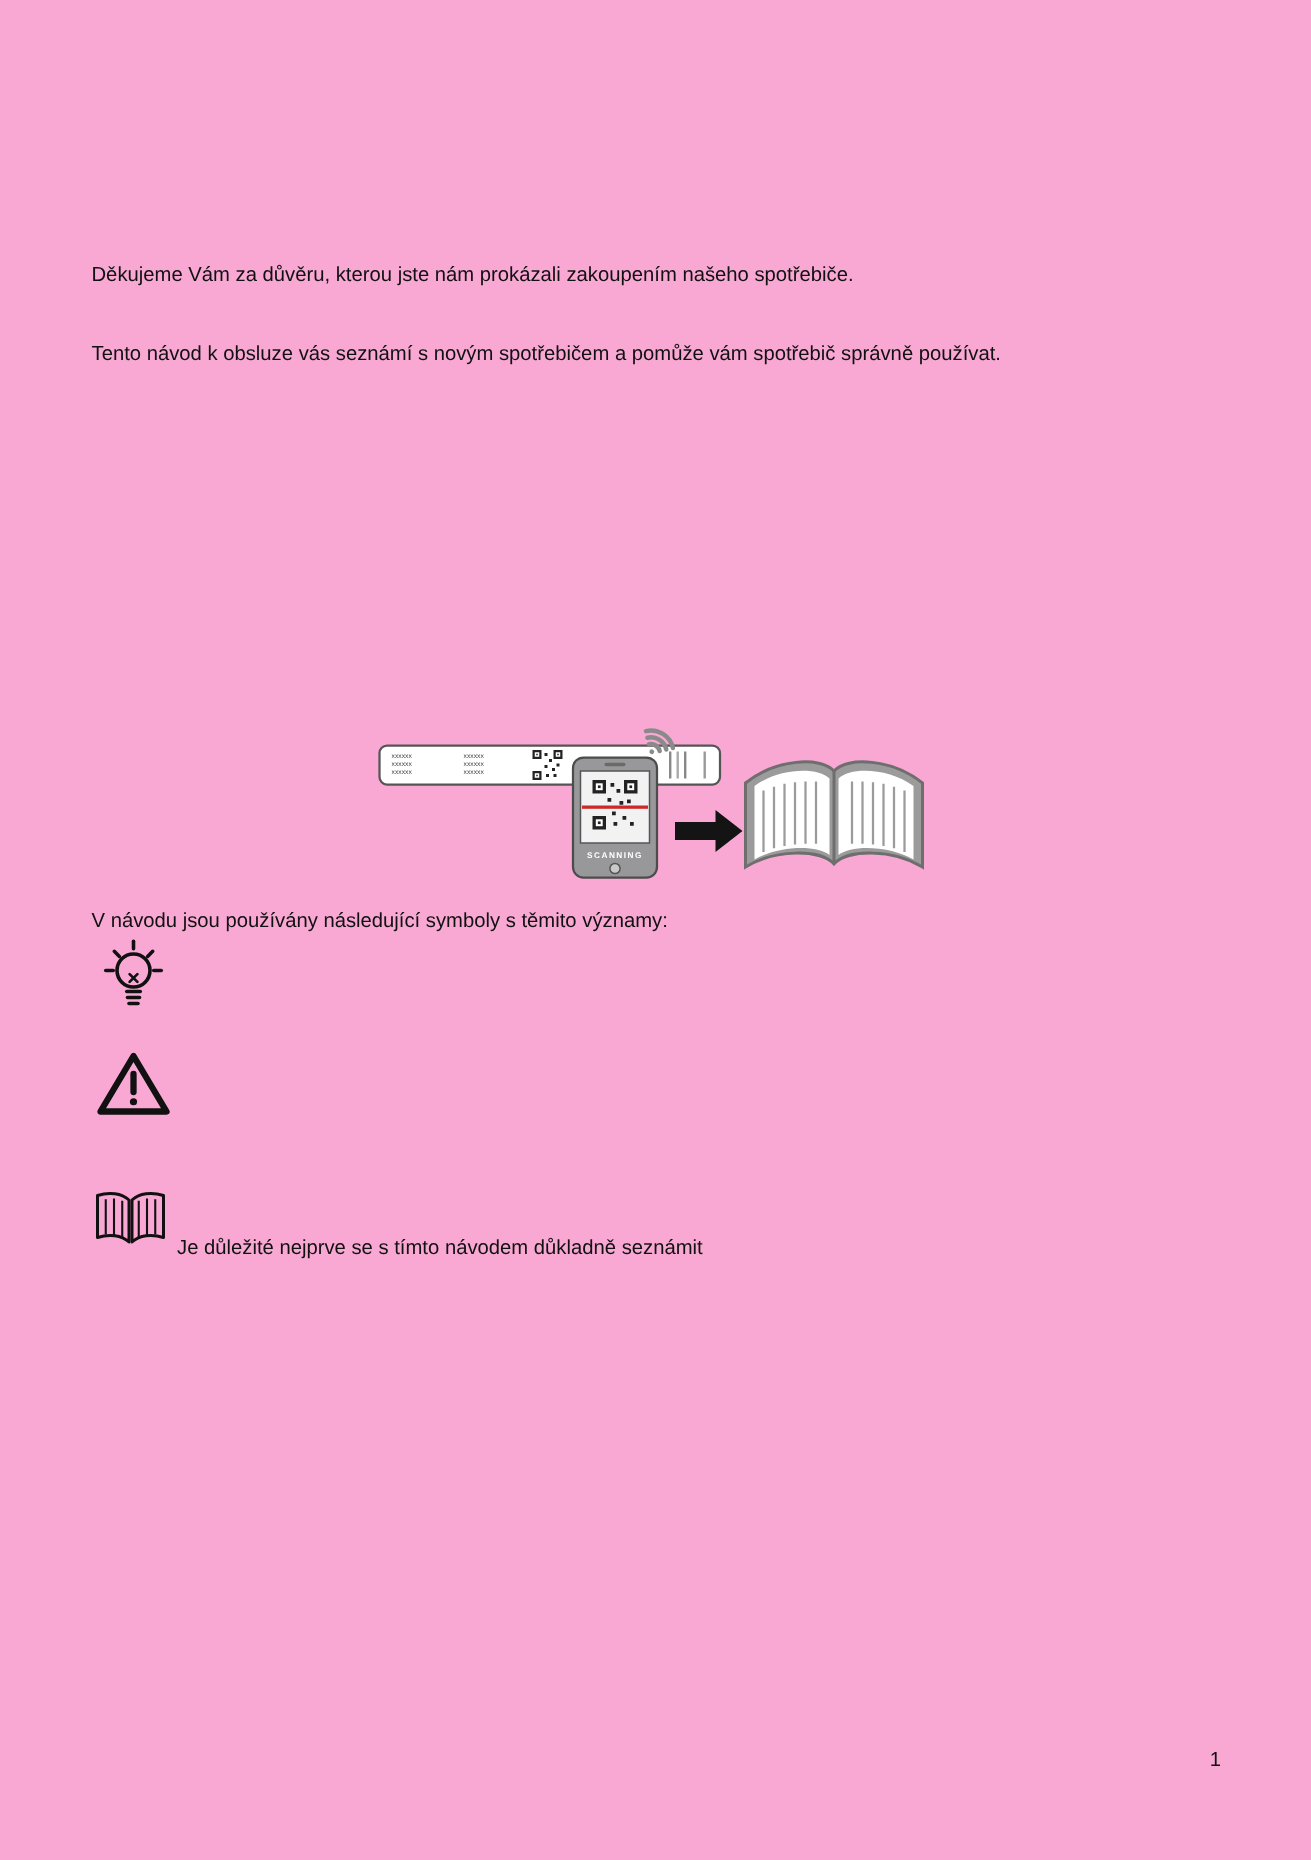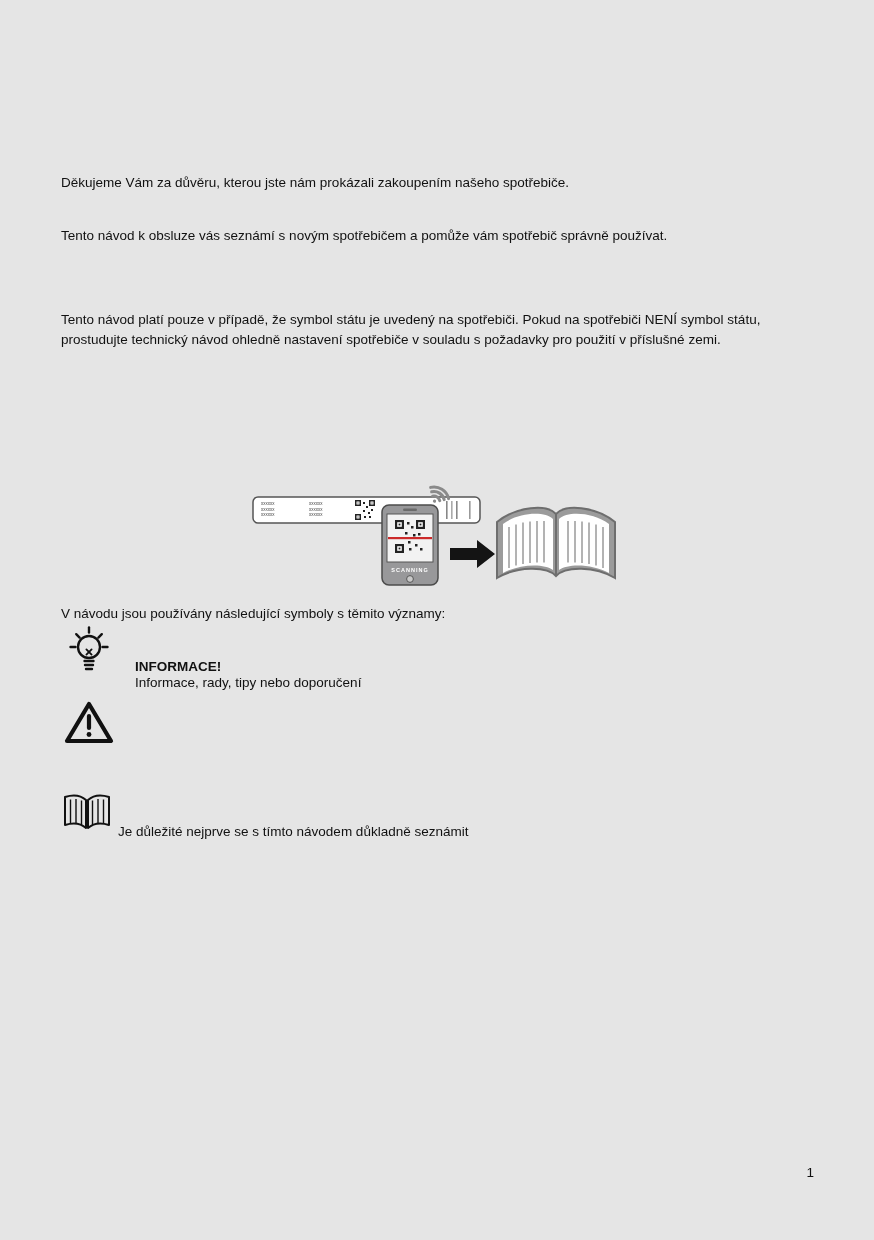--- a/index.html
+++ b/index.html
@@ -5,21 +5,21 @@
   * { margin:0; padding:0; box-sizing:border-box; }
   html,body { background:#ffffff; }
   body {
     width:874px; height:1240px;
     font-family:"Liberation Sans", sans-serif;
     color:#111;
   }
   .page {
     position:relative;
     width:874px; height:1240px;
-    background:#e5e5e5;
+    background:#f9a8d4;
     overflow:hidden;
   }
   .para {
     position:absolute;
     left:61px; width:754px;
     font-size:13.5px; line-height:20px;
     color:#111;
   }
   .para.bold { font-weight:bold; text-align:justify; }
   #p1 { top:173px; }
@@ -52,21 +52,20 @@
   }
   svg text { font-family:"Liberation Sans", sans-serif; }
 </style>
 </head>
 <body>
 
 <div class="page">
 
   <p class="para" id="p1">Děkujeme Vám za důvěru, kterou jste nám prokázali zakoupením našeho spotřebiče.</p>
   <p class="para" id="p2">Tento návod k obsluze vás seznámí s novým spotřebičem a pomůže vám spotřebič správně používat.</p>
-  <p class="para" id="p4">Tento návod platí pouze v případě, že symbol státu je uvedený na spotřebiči. Pokud na spotřebiči NENÍ symbol státu, prostudujte technický návod ohledně nastavení spotřebiče v souladu s požadavky pro použití v příslušné zemi.</p>
 
 
   <div class="illustration">
     <svg width="380" height="115" viewBox="0 0 380 115">
 
       <g>
         <rect x="6" y="19" width="227" height="26" rx="5" fill="#ffffff" stroke="#555" stroke-width="1.5"></rect>
         <text x="14" y="27" font-size="4.5" fill="#444">xxxxxx</text>
         <text x="14" y="32.5" font-size="4.5" fill="#444">xxxxxx</text>
         <text x="14" y="38" font-size="4.5" fill="#444">xxxxxx</text>
@@ -164,24 +163,20 @@
 
         <line x1="20.4" y1="23.4" x2="25.6" y2="28.6" stroke-width="1.8"></line>
         <line x1="25.6" y1="23.4" x2="20.4" y2="28.6" stroke-width="1.8"></line>
 
         <line x1="18.5" y1="35" x2="27.5" y2="35"></line>
         <line x1="19" y1="39" x2="27" y2="39"></line>
         <line x1="20" y1="43" x2="26" y2="43"></line>
       </g>
     </svg>
   </span>
-  <div class="sym-text" id="info-text">
-    <div class="sym-title">INFORMACE!</div>
-    <div class="sym-desc">Informace, rady, tipy nebo doporučení</div>
-  </div>
 
   <span class="sym-icon" id="icon-warn">
     <svg width="52" height="47" viewBox="0 0 52 47">
       <path d="M26 5 L48 42 L4 42 Z" fill="none" stroke="#111" stroke-width="4.2" stroke-linejoin="round"></path>
       <line x1="26" y1="17" x2="26" y2="29" stroke="#111" stroke-width="4.2" stroke-linecap="round"></line>
       <circle cx="26" cy="35.5" r="2.4" fill="#111"></circle>
     </svg>
   </span>
 
   <span class="sym-icon" id="icon-book">

